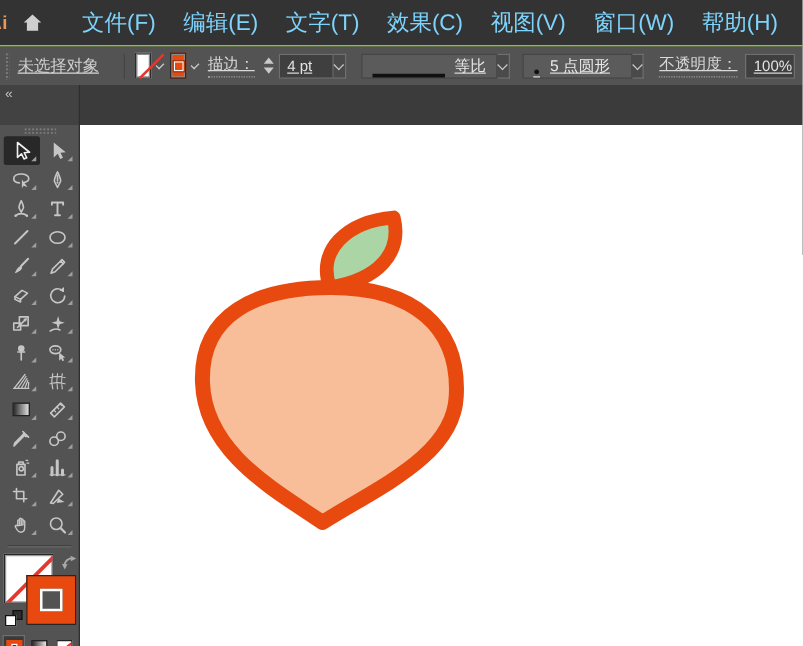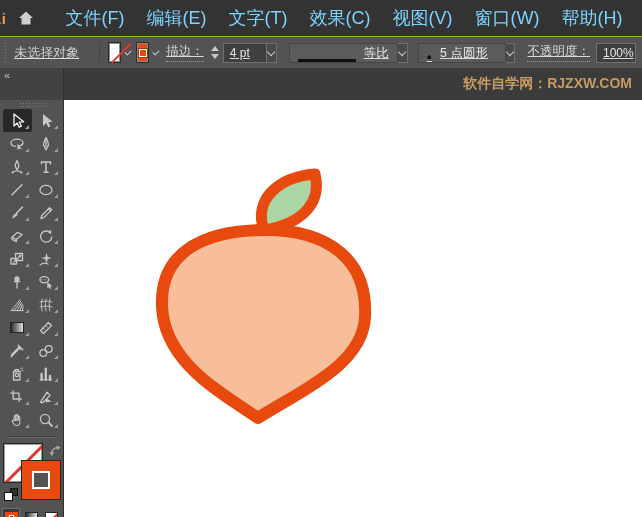--- a/index.html
+++ b/index.html
@@ -153,21 +153,20 @@
 
   <span class="ob-label" style="margin-left:12px">不透明度：</span>
   <div class="valbox" style="margin-left:6px; min-width:40px">100%</div>
 </div>
 
 <div class="tabbar">
   <div class="tab-left">
     <span class="collapse">«</span>
   </div>
   <div class="tab-spacer"></div>
-  <div class="watermark">软件自学网：RJZXW.COM</div>
 </div>
 
 <div class="main">
 
   <div class="toolbar">
     <div class="grip-h"></div>
     <div class="tools">
       <div class="cell active">
         <svg width="18" height="18" viewBox="0 0 18 18">
             <path d="M6,2 L6,14 L9.2,11 L11.2,15.2 L13.4,14.2 L11.4,10.2 L15.6,9.8 Z" class="icw"></path>

